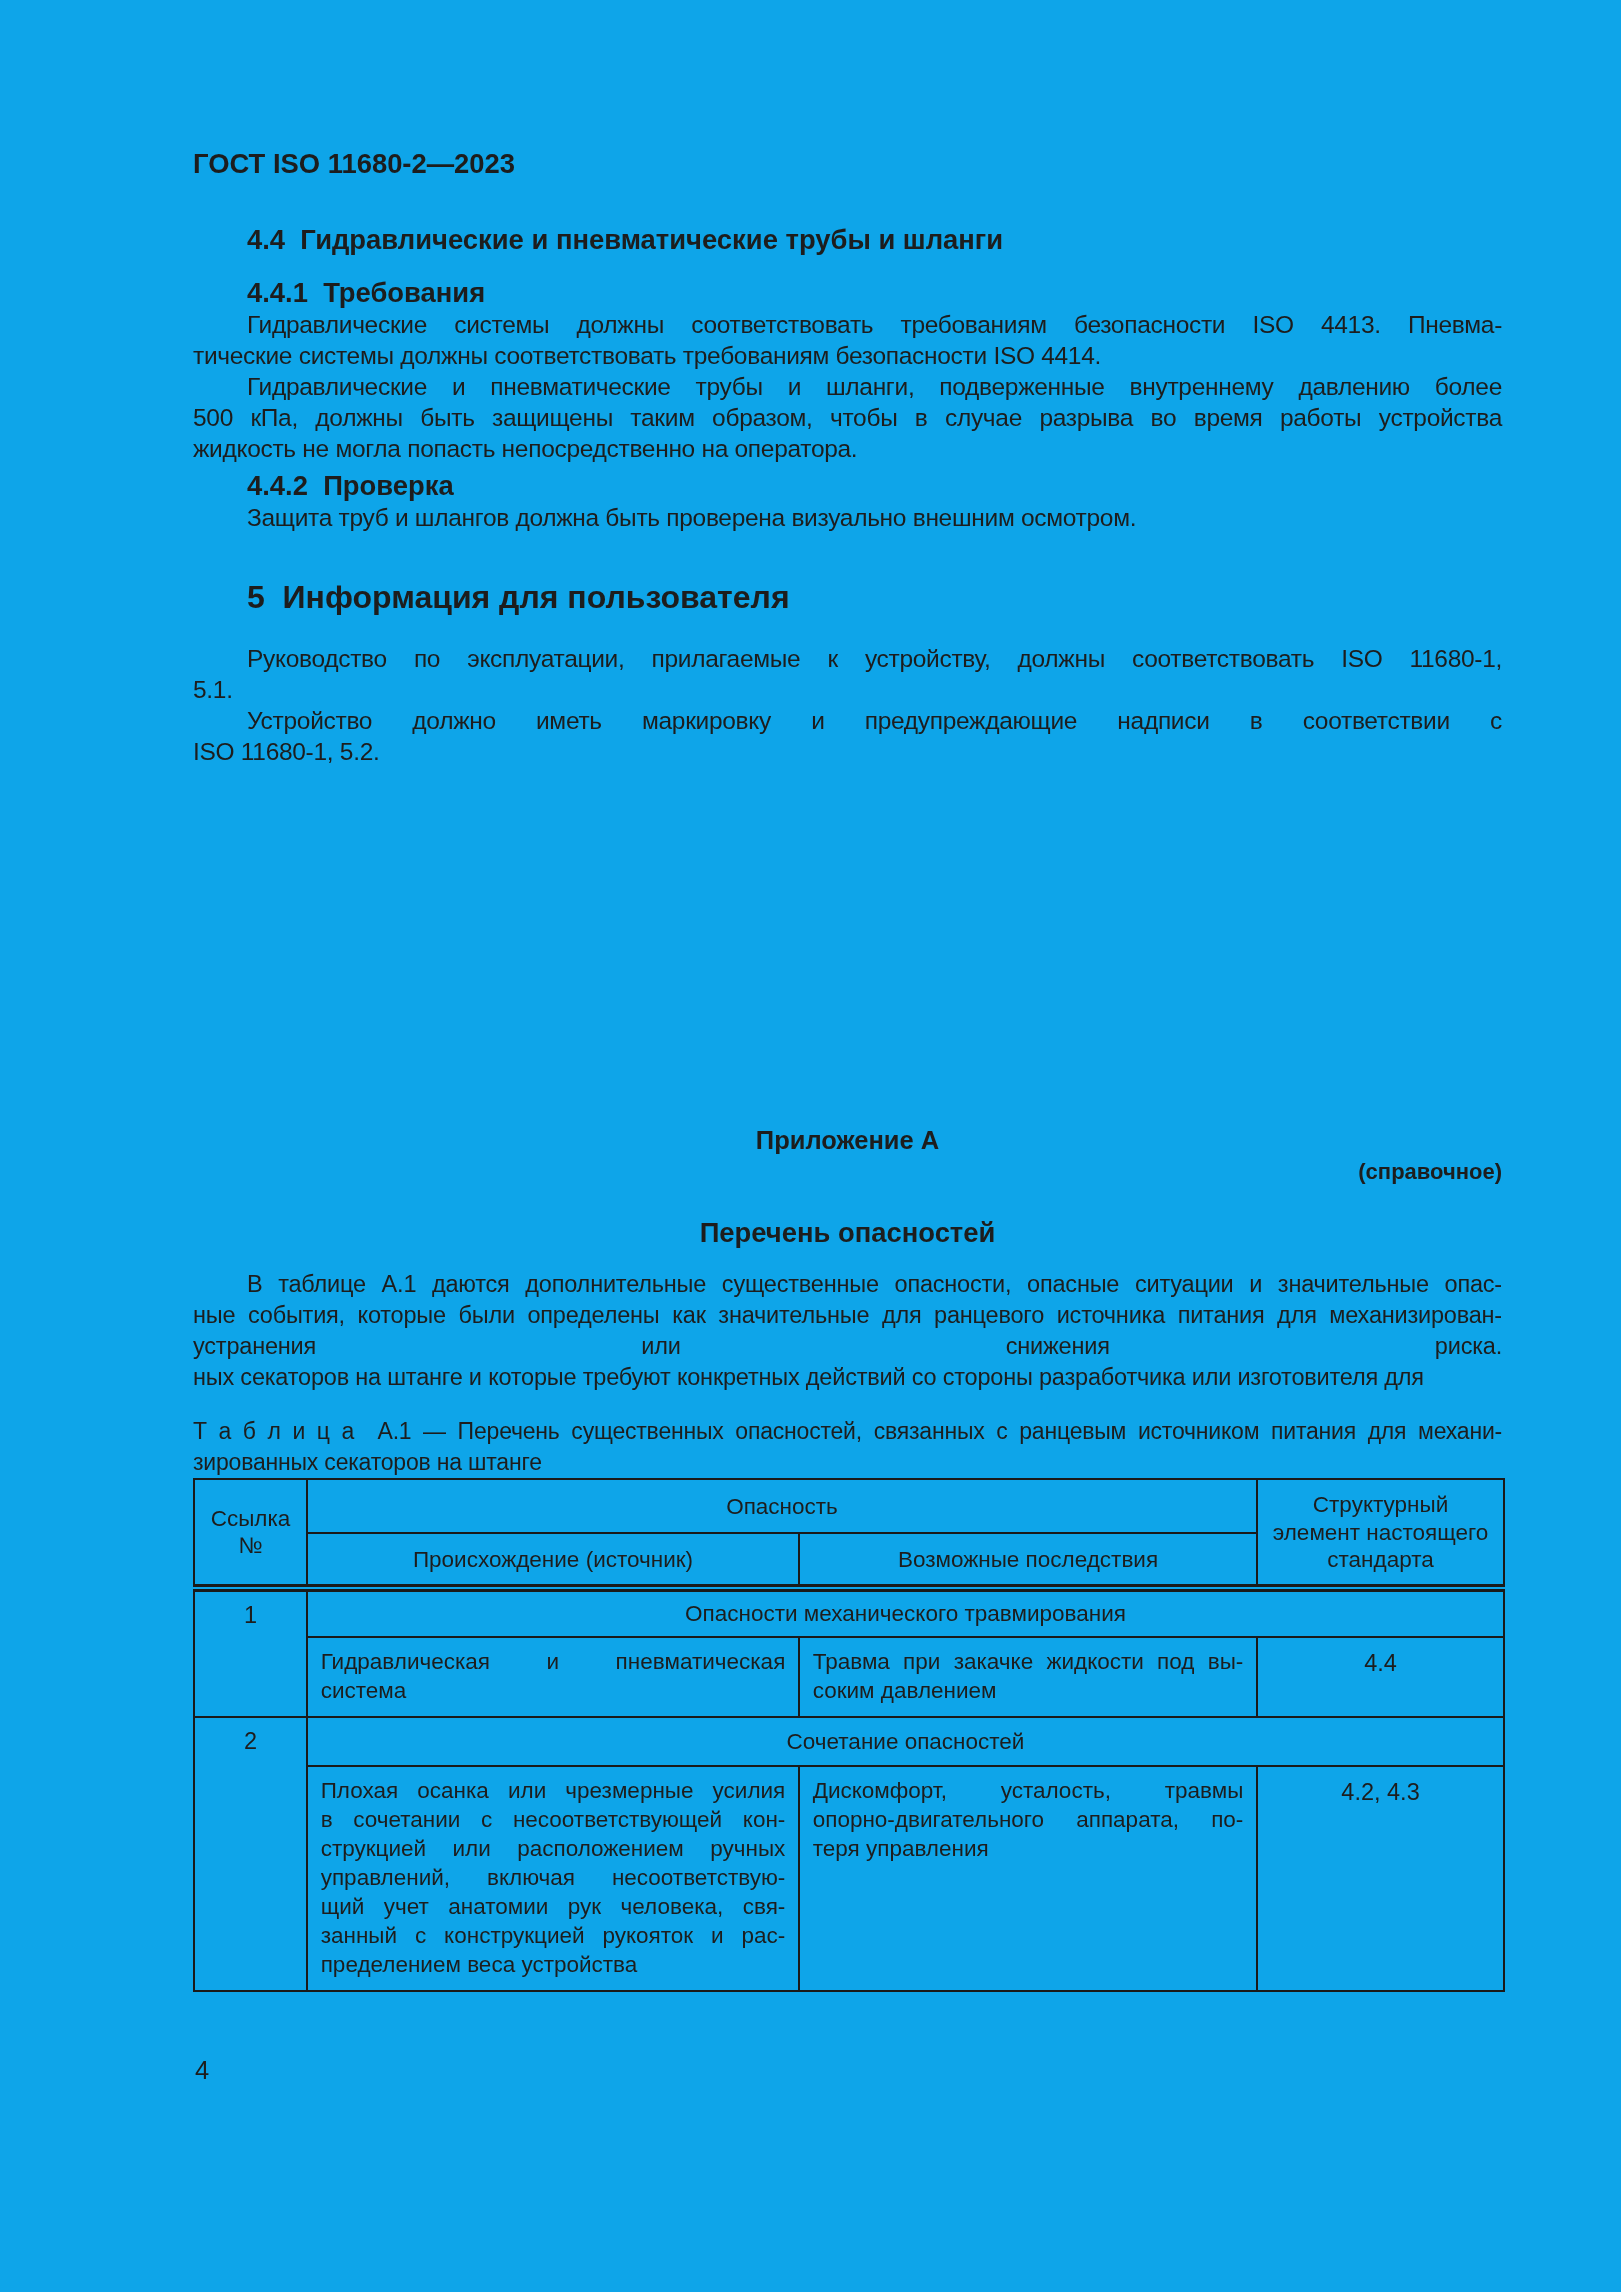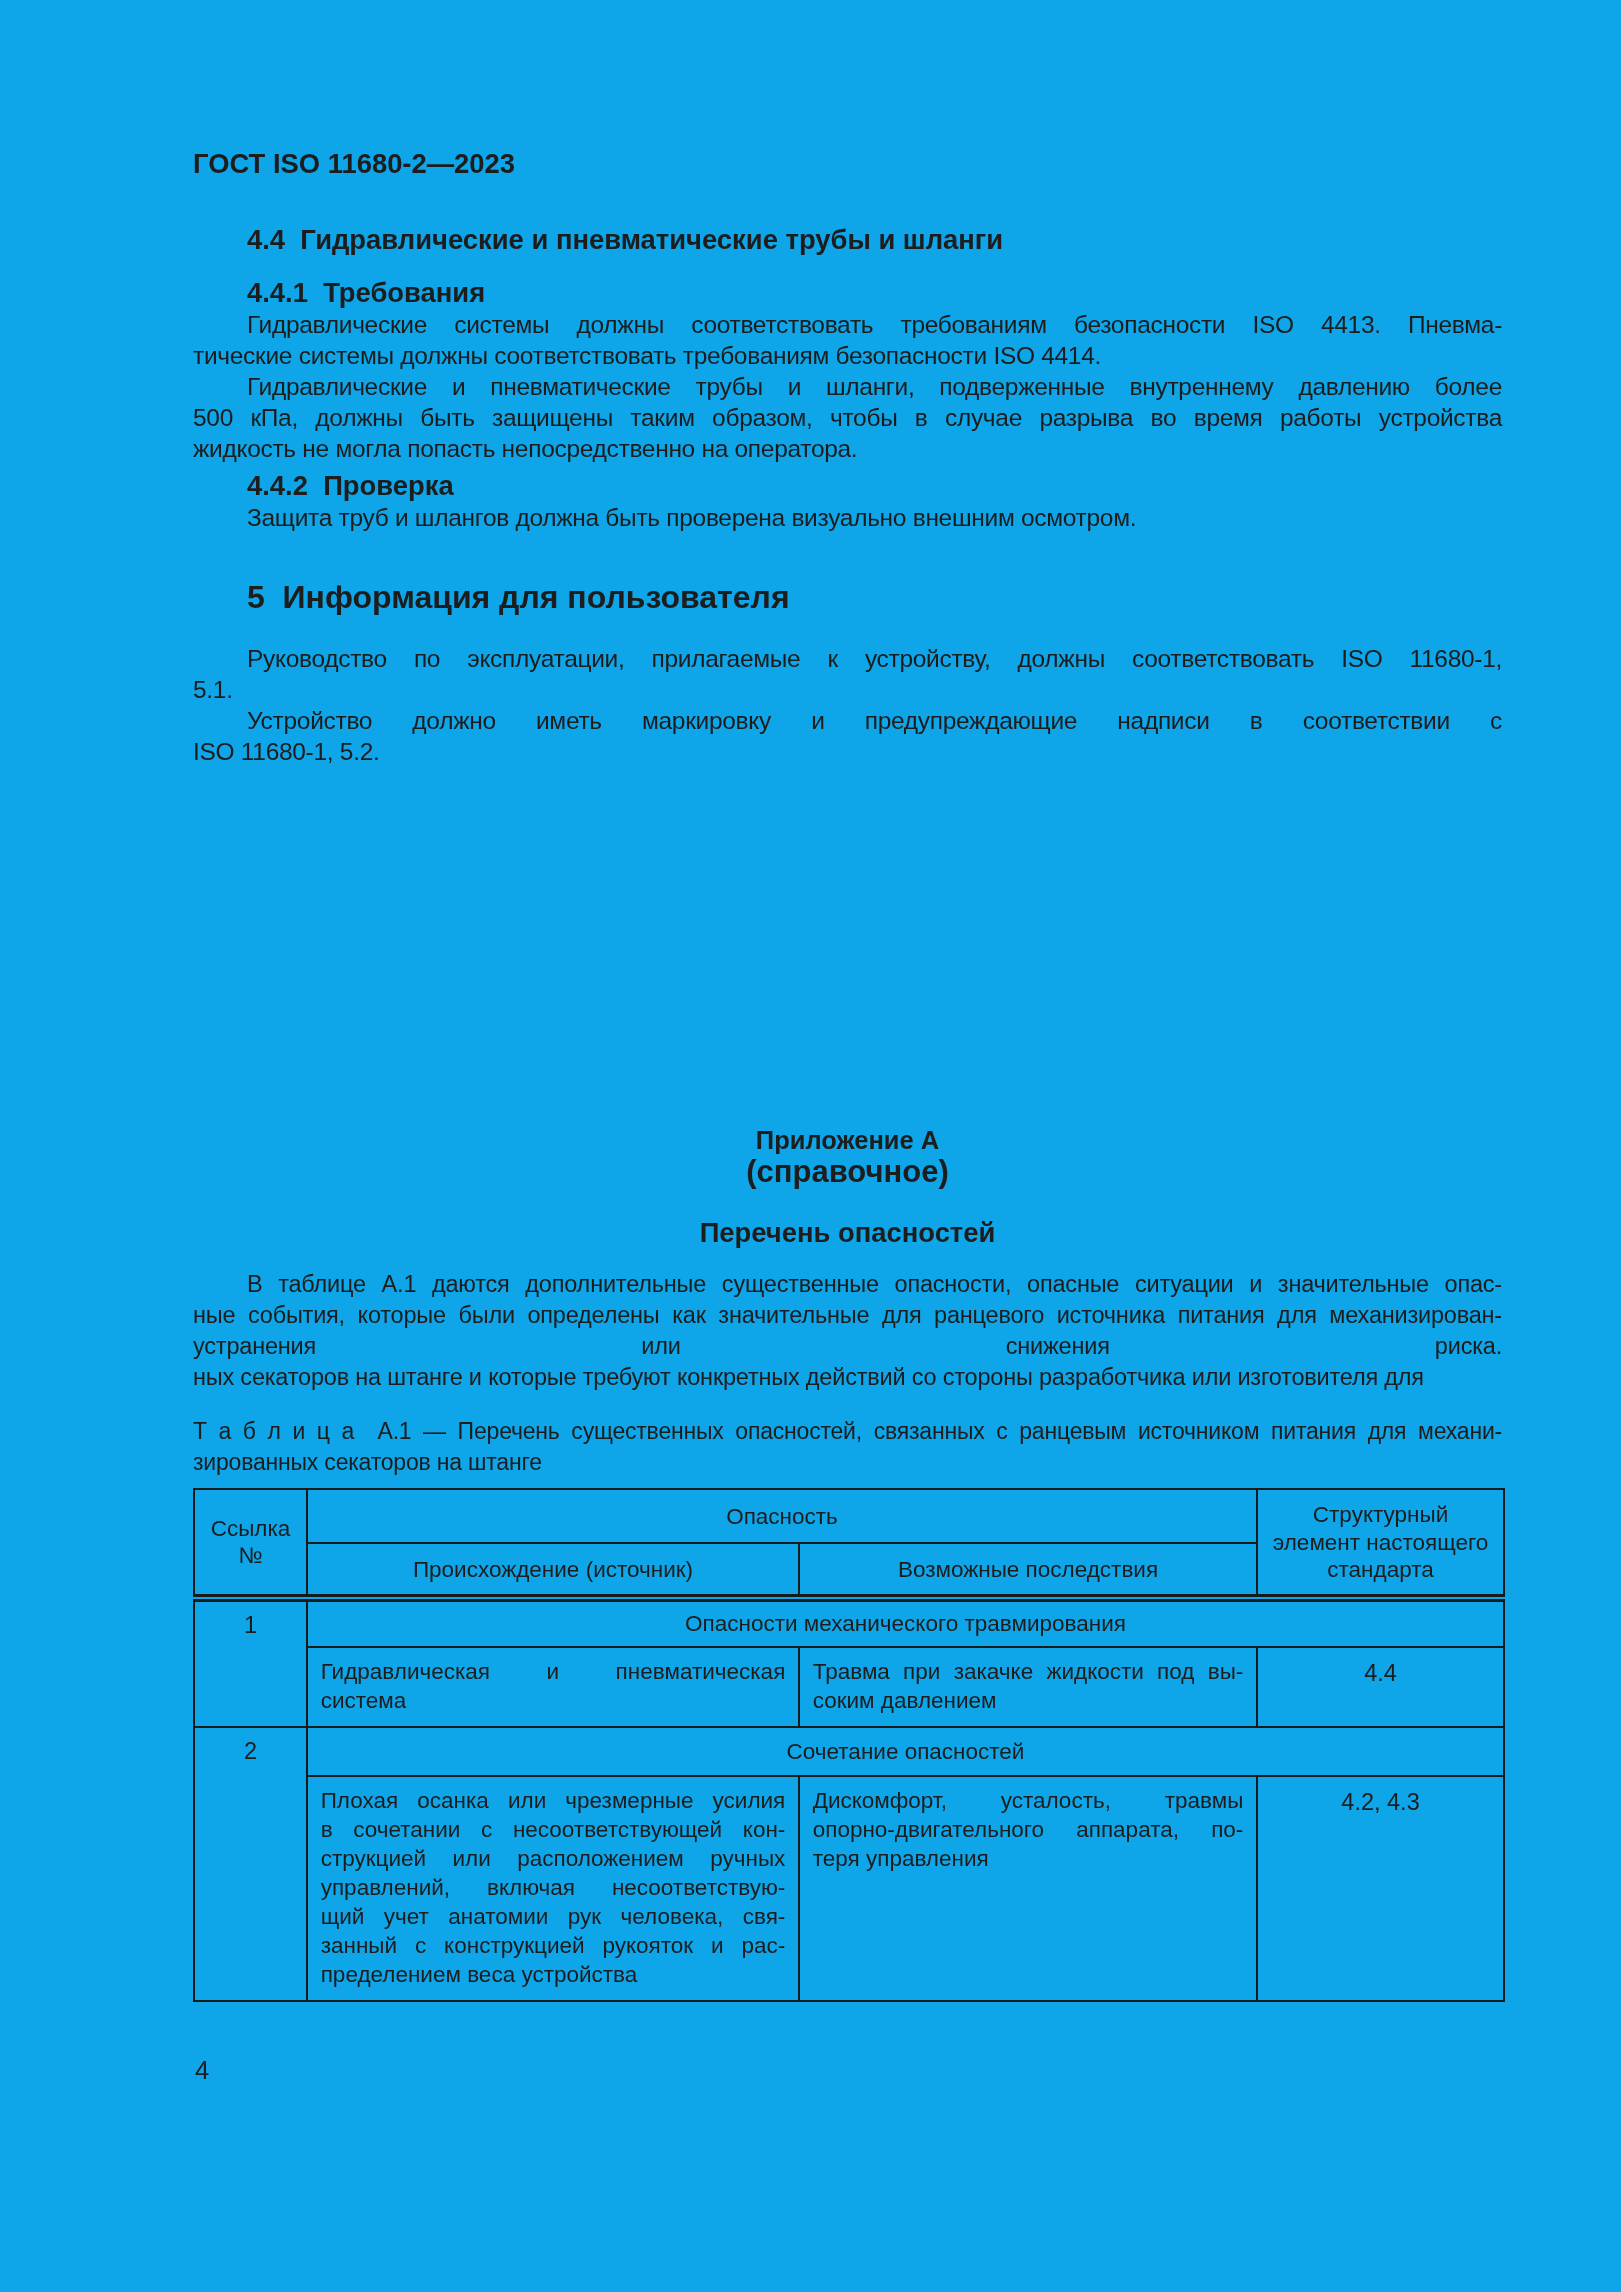--- a/index.html
+++ b/index.html
@@ -19,34 +19,34 @@
   .h-sub3{margin:5.9px 0 0 54px;font-size:27.4px;line-height:33px;font-weight:bold;}
   .h-main{margin:45px 0 0 54px;font-size:32px;line-height:39px;font-weight:bold;}
 
   .para{font-size:24.5px;line-height:31px;letter-spacing:-0.3px;margin:0;}
   .para .ln{text-align:justify;text-align-last:justify;white-space:nowrap;}
   .para .ln:last-child{text-align-last:left;}
   .indent-first .ln:first-child{text-indent:54px;}
   .single-para{font-size:24.5px;line-height:31px;letter-spacing:-0.3px;margin:0;text-indent:54px;}
 
   .annex-label{margin-top:357px;font-size:25.5px;line-height:32px;font-weight:bold;text-align:center;}
-  .annex-kind{font-size:31px;line-height:32px;font-weight:bold;text-align:center;}
+  .annex-kind{font-size:22px;line-height:32px;font-weight:bold;text-align:right;}
   .annex-title{margin-top:29px;font-size:27.4px;line-height:32px;font-weight:bold;text-align:center;}
 
   .intro{margin-top:20px;font-size:23.5px;line-height:31px;letter-spacing:-0.2px;}
   .intro .ln{text-align:justify;text-align-last:justify;white-space:nowrap;}
   .intro .ln:last-child{text-align-last:left;}
   .intro .ln:first-child{text-indent:54px;}
 
   .caption{margin-top:23.5px;font-size:23px;line-height:31px;letter-spacing:-0.2px;}
   .caption .ln{text-align:justify;text-align-last:justify;white-space:nowrap;}
   .caption .ln:last-child{text-align-last:left;}
 
   table.hazards{
-    margin-top:10px;
+    margin-top:0;
     width:1309px;
     border-collapse:collapse;
     table-layout:fixed;
     border:2.9px solid #1a1a1a;
     font-size:22.5px;
   }
   col.c1{width:113px;}col.c2{width:492px;}col.c3{width:458px;}col.c4{width:247px;}
   .hazards th,.hazards td{border:2px solid #1a1a1a;box-sizing:border-box;}
   .hazards th{font-weight:normal;text-align:center;vertical-align:middle;line-height:27.4px;padding:3.9px 5.9px;}
   tr.hrow1{height:54px;}

